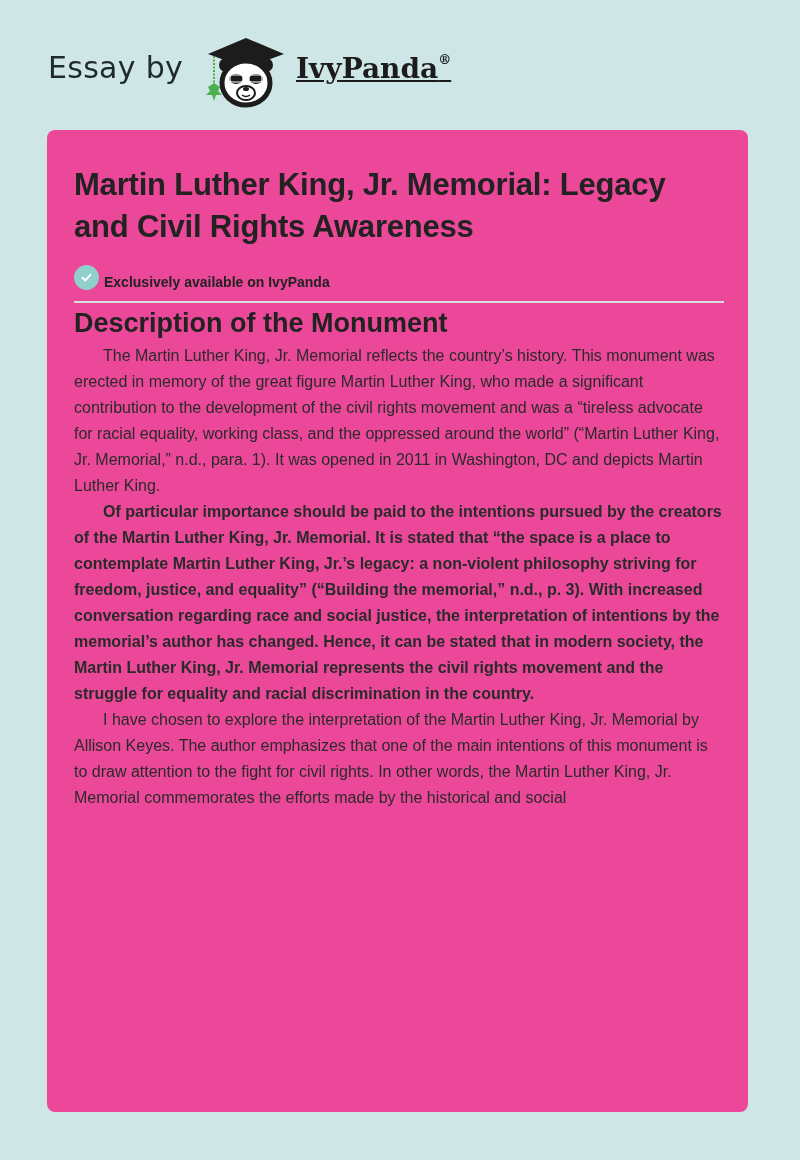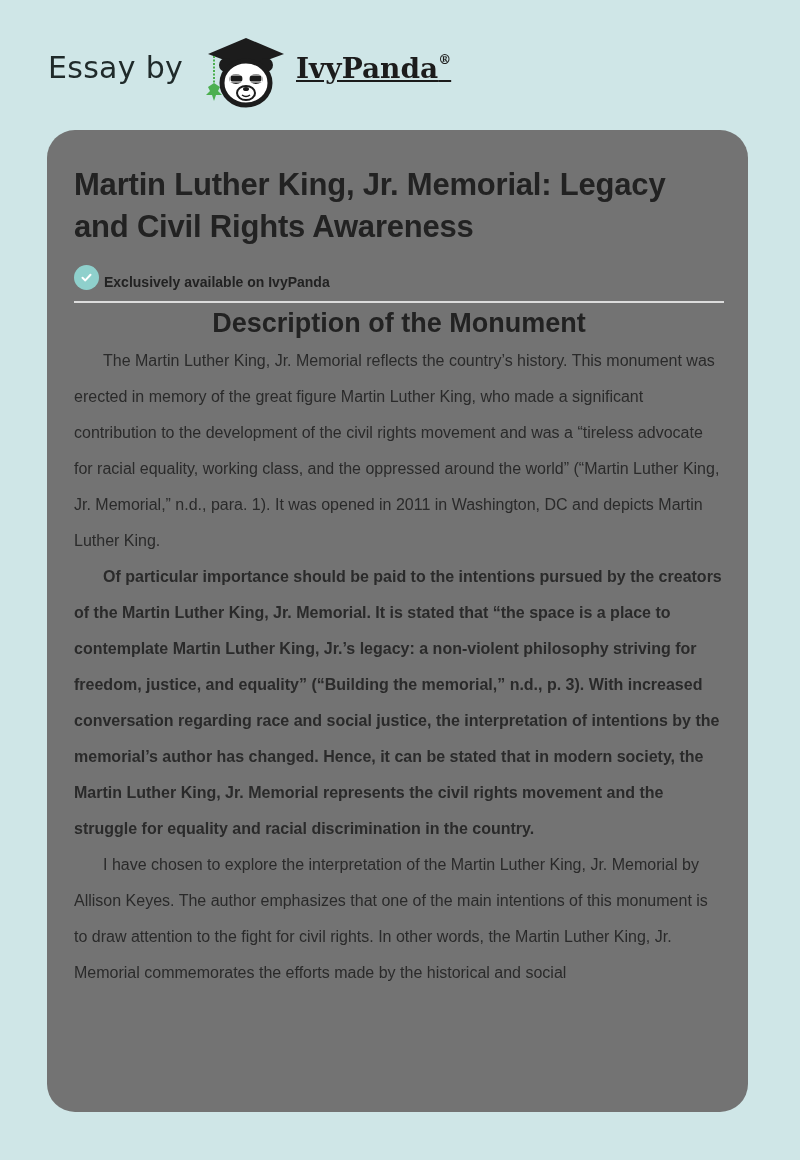--- a/index.html
+++ b/index.html
@@ -38,22 +38,22 @@
     font-size: 28px;
     color: #1c1c1c;
     text-decoration: underline;
   }
   .brand sup { font-size: 13px; vertical-align: super; font-weight: bold; position: relative; top: -4px; }
 
   .card {
     position: absolute;
     left: 47px; top: 130px;
     width: 701px; height: 982px;
-    background: #737373;
-    border-radius: 28px;
+    background: #ec4899;
+    border-radius: 8px;
     overflow: hidden;
   }
   .card-inner {
     position: absolute;
     left: 27px; top: 34px;
     width: 650px;
   }
   h1.title {
     margin: 0;
     font-size: 31px;
@@ -85,26 +85,25 @@
     height: 2px;
     background: #dcdcdc;
     width: 650px;
   }
   h2.section {
     margin: 0;
     font-size: 27px;
     line-height: 40px;
     font-weight: bold;
     color: #222;
-    text-align: center;
   }
   p.para {
     margin: 0;
     font-size: 16px;
-    line-height: 36px;
+    line-height: 26px;
     color: #2a2a2a;
     text-indent: 29px;
   }
   .s1 { margin-top: 22px; }
   .p1 { margin-top: 22px; }
   .s2 { margin-top: 19px; }
   .p2 { margin-top: 22px; font-weight: bold; }
   .s3 { margin-top: 19px; }
   .p3 { margin-top: 22px; }
 </style>

